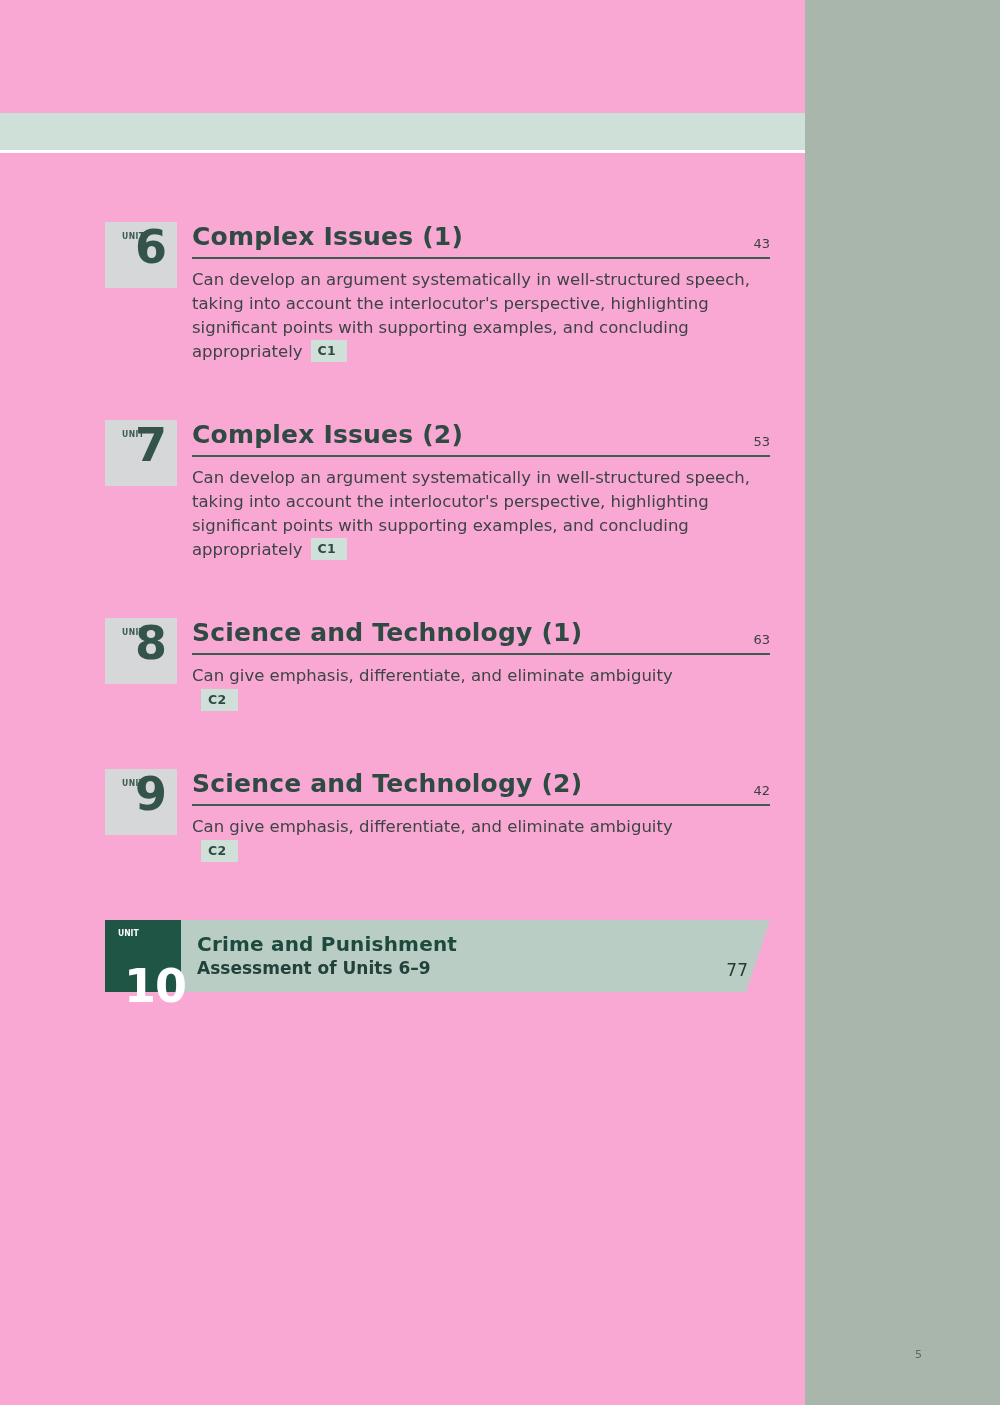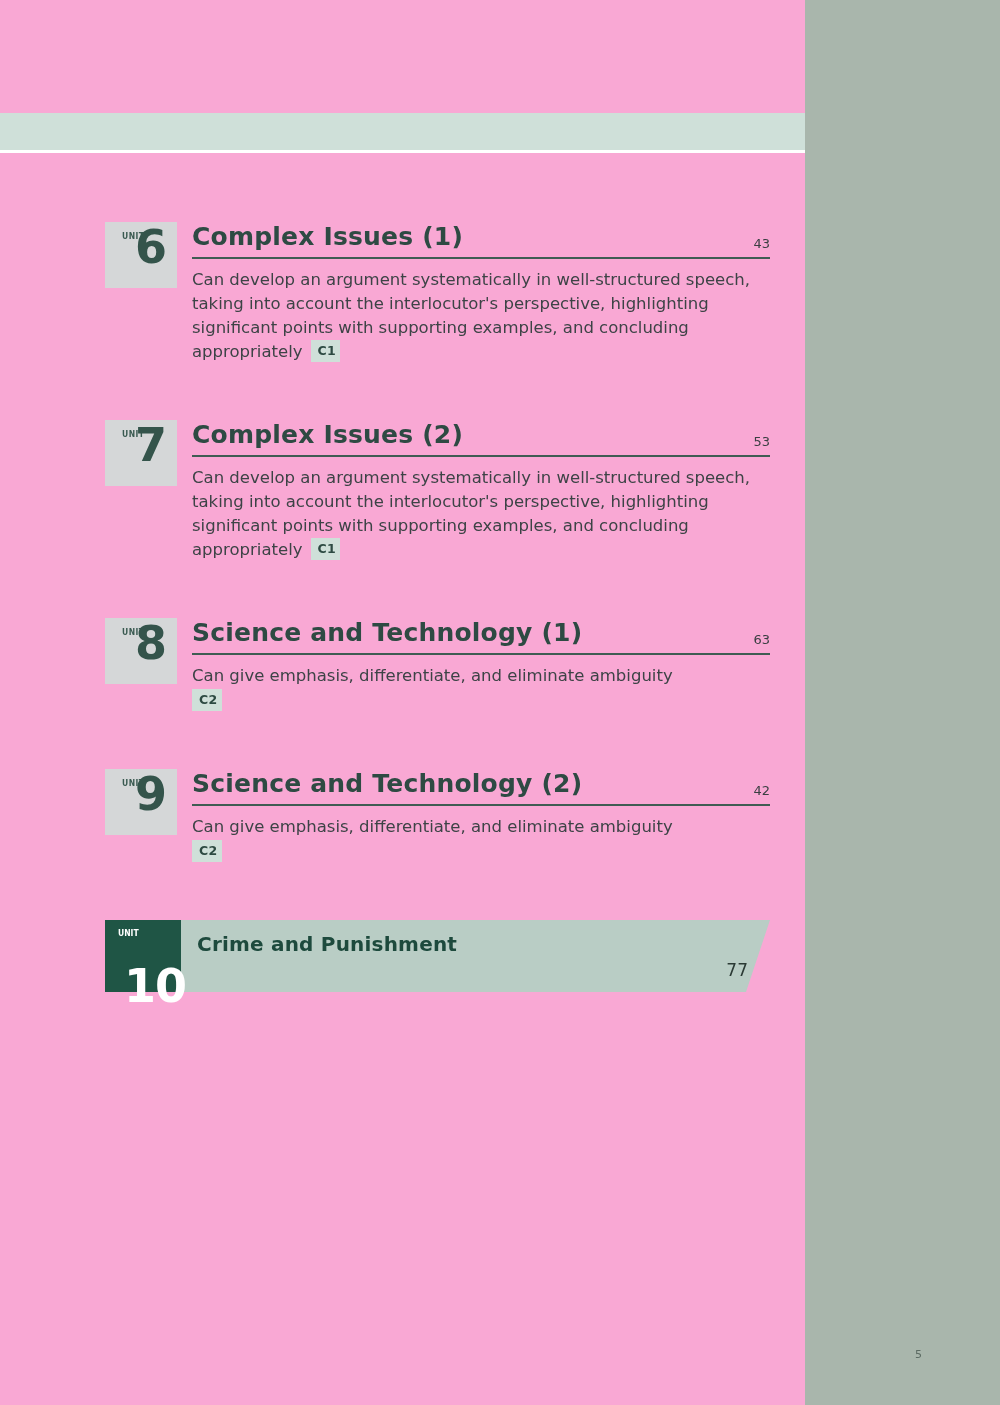--- a/index.html
+++ b/index.html
@@ -121,28 +121,28 @@
     line-height: 1.45;
     color: #3d4346;
     max-width: 580px;
   }
   .cefr {
     display: inline-block;
     background: #cfe0d9;
     color: #2d4a42;
     font-size: 12.5px;
     font-weight: bold;
-    padding: 2px 4px 2px 7px;
+    padding: 2px 11px 2px 7px;
     margin-left: 8px;
     position: relative;
     top: -2px;
     letter-spacing: 0.4px;
   }
   .cefr.block {
-    margin-left: 0;
+    margin-left: 9px;
     margin-top: 3px;
   }
 
   
   .unit-final {
     position: relative;
     height: 72px;
     margin-top: 32px;
   }
   .final-badge {
@@ -300,20 +300,21 @@
     </div>
 
     <div class="unit-final">
       <div class="final-bar"></div>
       <div class="final-badge">
         <span class="unit-word">UNIT</span>
         <span class="unit-num">10</span>
       </div>
       <div class="final-text">
         <div class="final-title">Crime and Punishment</div>
+        <div class="final-sub">Assessment of Units 6–9</div>
       </div>
       <div class="final-page">77</div>
     </div>
 
   </div>
 
   <div class="folio">5</div>
 </div>
 
 </body></html>

